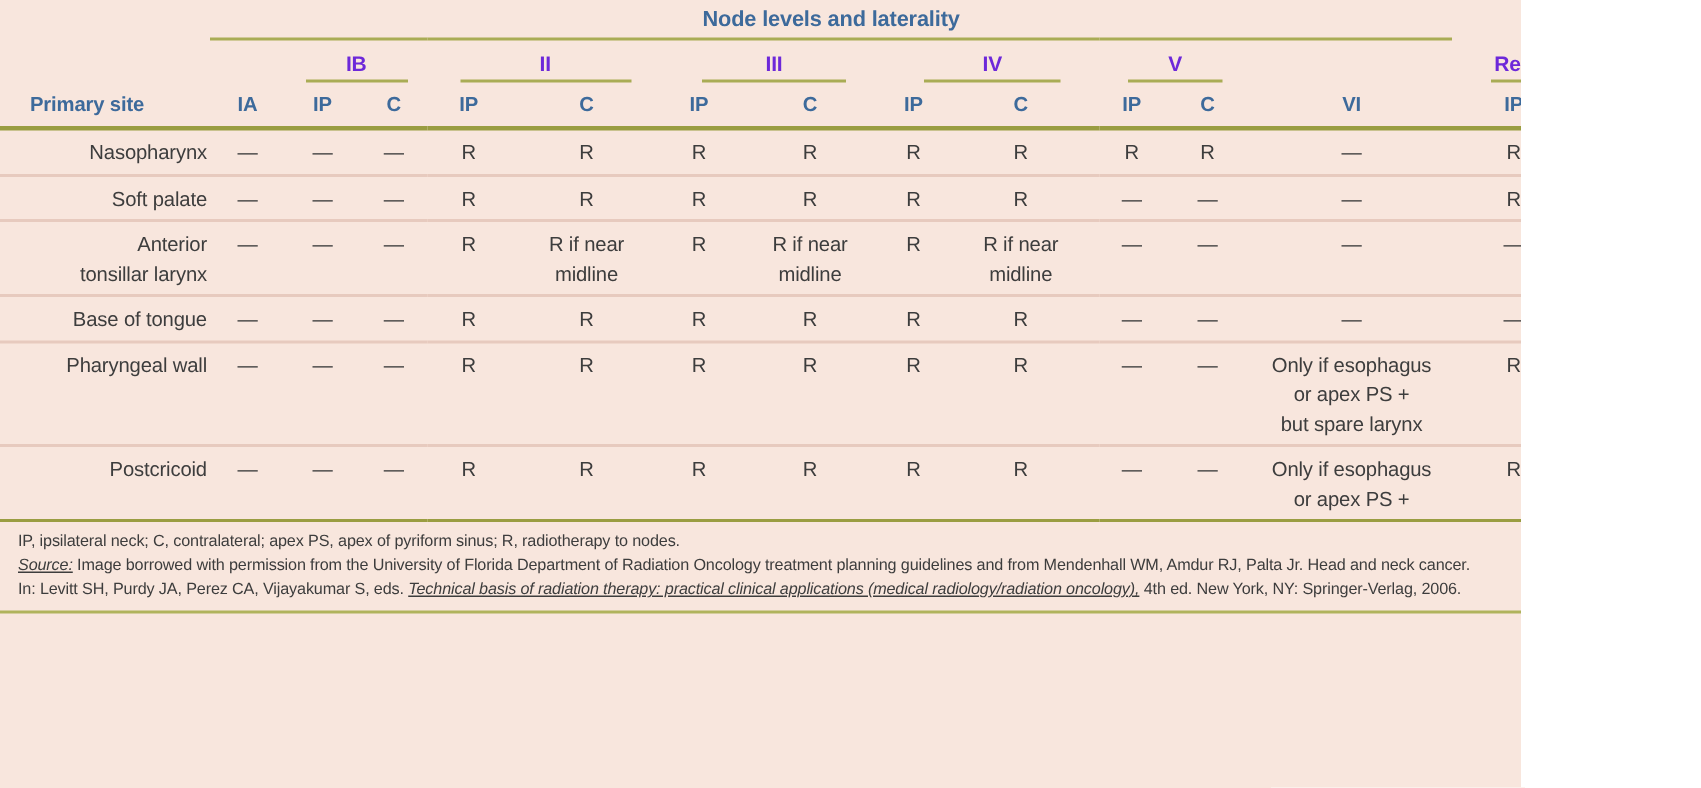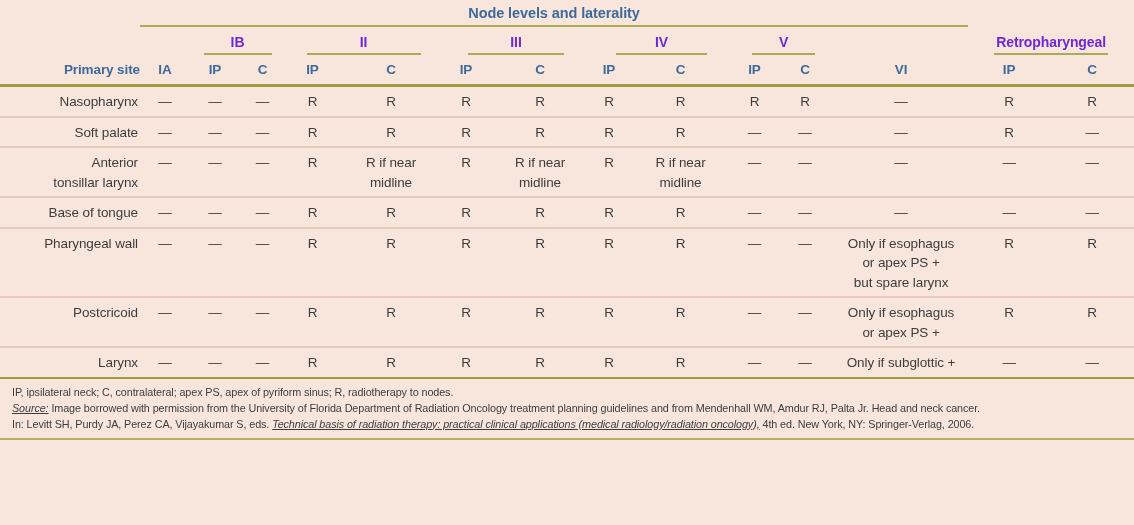--- a/index.html
+++ b/index.html
@@ -1,17 +1,17 @@
 <!DOCTYPE html>
 <html><head>
 <meta charset="utf-8">
 <style>
   html,body{margin:0;padding:0;}
   .page{
-    width:1134px;height:525px;background:#f8e6dd;box-sizing:border-box;
+    width:1014px;height:525px;background:#f8e6dd;box-sizing:border-box;
     padding-top:2px;overflow:hidden;
     font-family:"Liberation Sans","DejaVu Sans",sans-serif;
     color:#3d3d3d;
   }
   table{border-collapse:collapse;table-layout:fixed;width:1134px;}
   col.c-site{width:140px}col.c-ia{width:50px}col.c-ib-ip{width:50px}col.c-ib-c{width:45px}
   col.c-ii-ip{width:55px}col.c-ii-c{width:102px}col.c-iii-ip{width:48px}col.c-iii-c{width:100px}
   col.c-iv-ip{width:38px}col.c-iv-c{width:105px}col.c-v-ip{width:43px}col.c-v-c{width:58px}
   col.c-vi{width:134px}col.c-r-ip{width:82px}col.c-r-c{width:84px}
   th,td{padding:0;margin:0;font-weight:normal;}
@@ -23,21 +23,21 @@
   
   .t-group{text-align:center;vertical-align:bottom;padding-top:7px;}
   .glabel{color:#6d28d9;font-weight:bold;font-size:14px;line-height:16px;letter-spacing:-0.1px;}
   .gline{height:0;border-bottom:2px solid #a9ac55;margin:3px auto 0 auto;}
   .u-ib{width:68px}.u-ii{width:114px}.u-iii{width:96px}.u-iv{width:91px}.u-v{width:63px}.u-retro{width:114px}
   
   .r-cols th{
     color:#3d6a9b;font-weight:bold;font-size:13.5px;text-align:center;
     padding:7px 0 7px 0;border-bottom:3px solid #9a9d41;letter-spacing:-0.1px;
   }
-  .r-cols th.left{text-align:right;padding-left:4px;}
+  .r-cols th.left{text-align:left;padding-left:20px;}
   
   tbody td{
     font-size:13.5px;line-height:19.5px;text-align:center;vertical-align:top;
     padding:5px 2px 4px 2px;white-space:pre-line;letter-spacing:-0.1px;
   }
   tbody td.site{text-align:right;padding-left:14px;}
   tbody td.site span{display:block;padding-left:11px;text-indent:-11px;white-space:pre-line;}
   tbody tr + tr td{border-top:2px solid #e7cabe;}
   tbody tr:last-child td{border-bottom:2px solid #9a9d41;}
   
@@ -227,37 +227,20 @@
         <td>R</td>
         <td>R</td>
         <td>R</td>
         <td>—</td>
         <td>—</td>
         <td>Only if esophagus
 or apex PS +</td>
         <td>R</td>
         <td>R</td>
       </tr>
-      <tr>
-        <td class="site"><span>Larynx</span></td>
-        <td>—</td>
-        <td>—</td>
-        <td>—</td>
-        <td>R</td>
-        <td>R</td>
-        <td>R</td>
-        <td>R</td>
-        <td>R</td>
-        <td>R</td>
-        <td>—</td>
-        <td>—</td>
-        <td>Only if subglottic +</td>
-        <td>—</td>
-        <td>—</td>
-      </tr>
     </tbody>
   </table>
 
   <div class="footnotes">
     <div class="fn-line"><span>IP, ipsilateral neck; C, contralateral; apex PS, apex of pyriform sinus; R, radiotherapy to nodes.</span></div>
     <div class="fn-line"><span class="it">Source:</span><span> Image borrowed with permission from the University of Florida Department of Radiation Oncology treatment planning guidelines and from Mendenhall WM, Amdur RJ, Palta Jr. Head and neck cancer.</span></div>
     <div class="fn-line"><span>In: Levitt SH, Purdy JA, Perez CA, Vijayakumar S, eds. </span><span class="it">Technical basis of radiation therapy: practical clinical applications (medical radiology/radiation oncology),</span><span> 4th ed. New York, NY: Springer-Verlag, 2006.</span></div>
   </div>
 </div>
 

